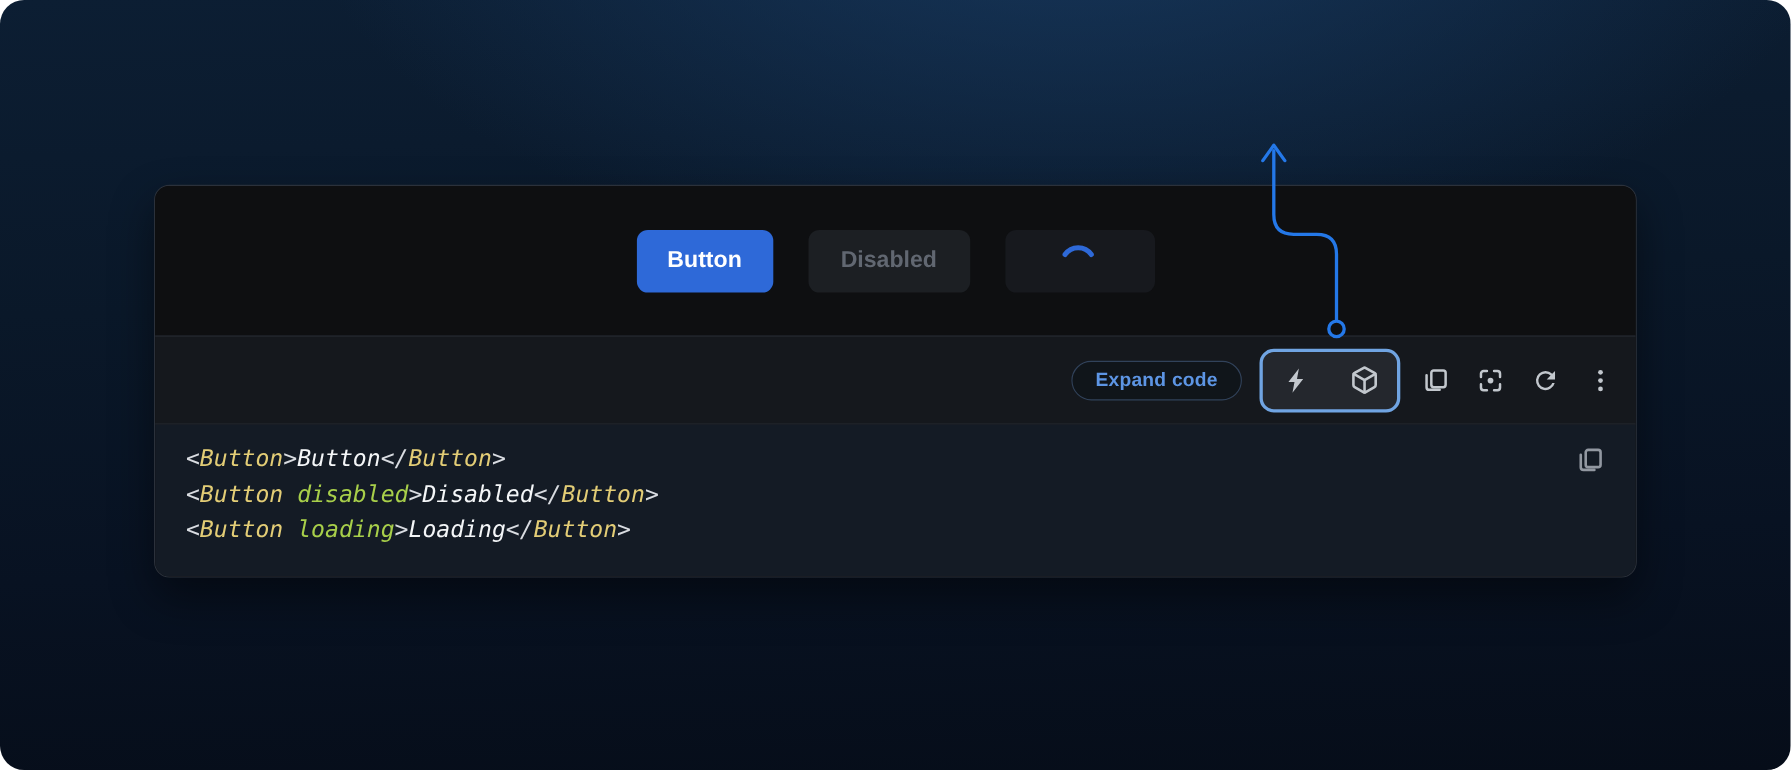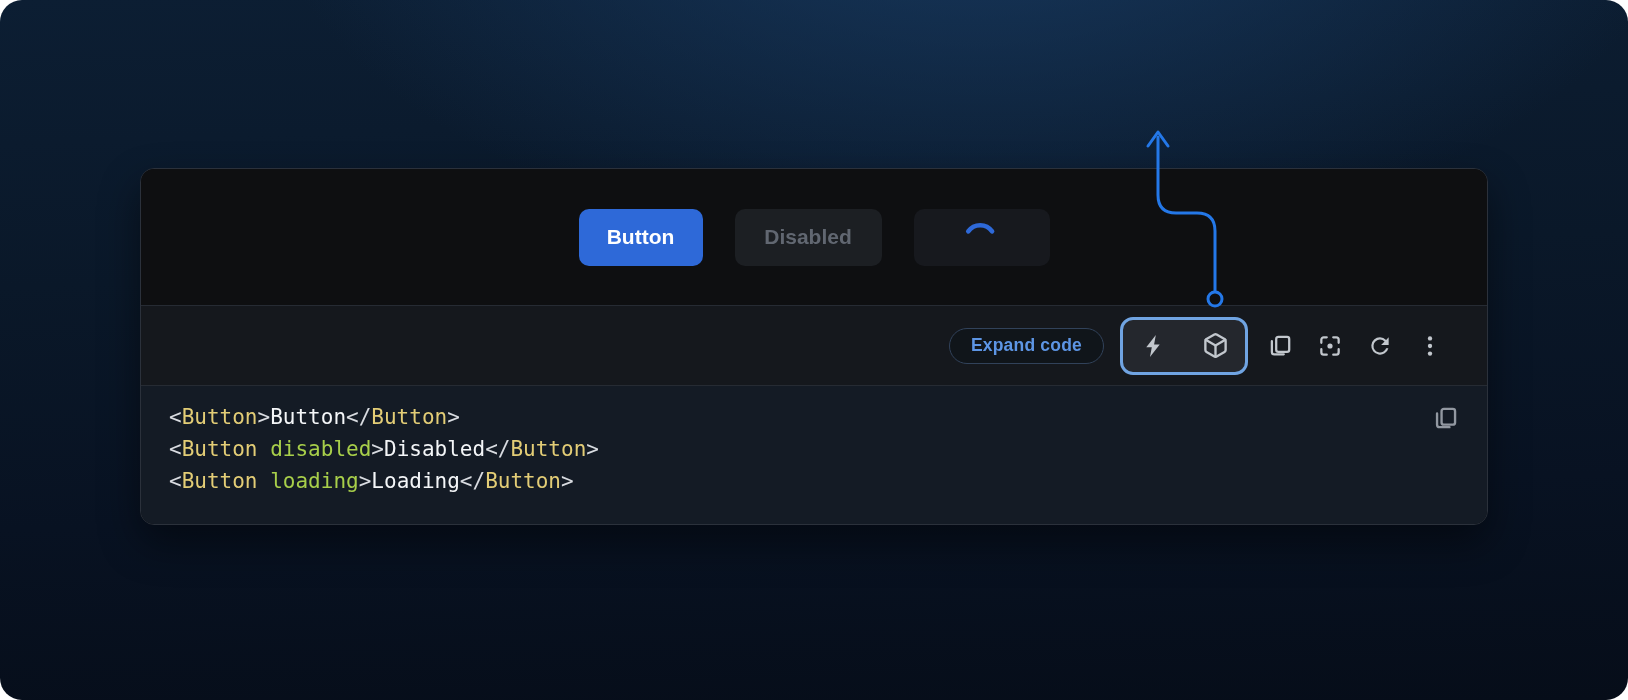--- a/index.html
+++ b/index.html
@@ -26,36 +26,36 @@
   }
   .demo-section{height:136px;background:#0e0f11;display:flex;align-items:center;justify-content:center;gap:32px;flex:0 0 auto;}
   .btn{border:none;border-radius:10px;height:57px;font-family:"Liberation Sans",sans-serif;
        font-size:21px;font-weight:700;cursor:pointer;display:inline-flex;align-items:center;justify-content:center;}
   .btn-primary{background:#2e69d8;color:#ffffff;width:124px;}
   .btn-disabled{background:#1c1f23;color:#616771;width:147px;cursor:not-allowed;}
   .btn-loading{background:#17191e;color:#616771;width:136px;position:relative;}
 
   .toolbar-section{
     height:81px;background:#15181d;border-top:1px solid #262b33;border-bottom:1px solid #262b33;
-    display:flex;align-items:center;justify-content:flex-end;padding-right:39px;gap:14px;flex:0 0 auto;box-sizing:border-box;
+    display:flex;align-items:center;justify-content:flex-end;padding-right:14px;gap:14px;flex:0 0 auto;box-sizing:border-box;
   }
   .expand-pill{
     height:36px;padding:0 21px;border-radius:18px;border:1px solid #31425a;background:rgba(10,16,24,.35);
     color:#5d95e4;font-size:17.5px;font-weight:700;font-family:"Liberation Sans",sans-serif;
     display:inline-flex;align-items:center;cursor:pointer;margin-right:2px;letter-spacing:.2px;
   }
   .icon-group{
     display:inline-flex;align-items:center;gap:26px;padding:0 12px;height:52px;
     border:3px solid #70a4e2;border-radius:13px;background:#24272d;box-sizing:content-box;
   }
   .icon-btn{width:36px;height:40px;display:inline-flex;align-items:center;justify-content:center;
     background:transparent;border:none;cursor:pointer;padding:0;}
   .icon{display:block;}
 
-  .code-section{flex:1 1 auto;background:#141b25;position:relative;padding:15px 70px 0 28px;box-sizing:border-box;}
+  .code-section{flex:1 1 auto;background:#141b25;position:relative;padding:15px 70px 0 28px;box-sizing:border-box;font-style:italic;}
   .code-area{font-family:"DejaVu Sans Mono","Liberation Mono",monospace;font-size:21px;line-height:32px;white-space:pre;}
   .tok-punct{color:#d9dce1;}
   .tok-tag{color:#e3cd76;}
   .tok-attr{color:#a8cf4a;}
   .tok-text{color:#f4f6f8;}
   .code-copy{position:absolute;top:16px;right:26px;width:32px;height:32px;display:flex;align-items:center;justify-content:center;
     background:transparent;border:none;cursor:pointer;padding:0;}
 </style>
 </head>
 <body>

